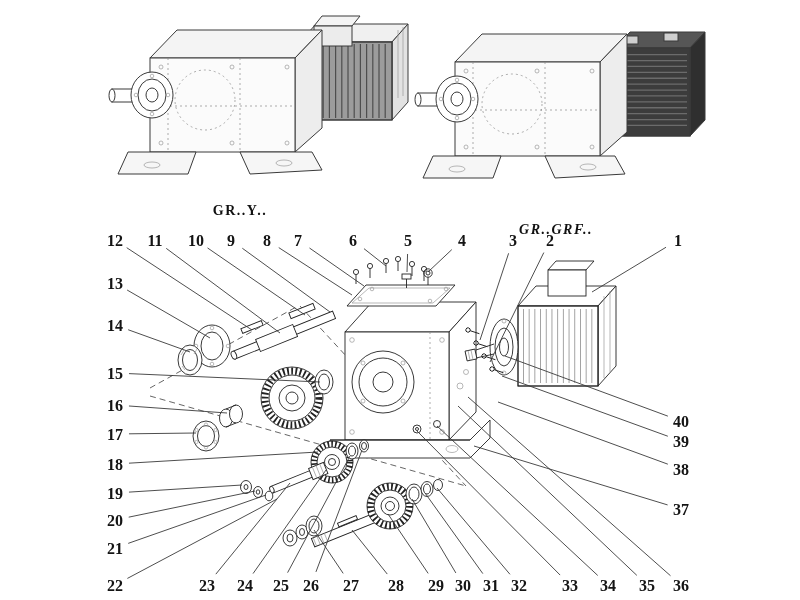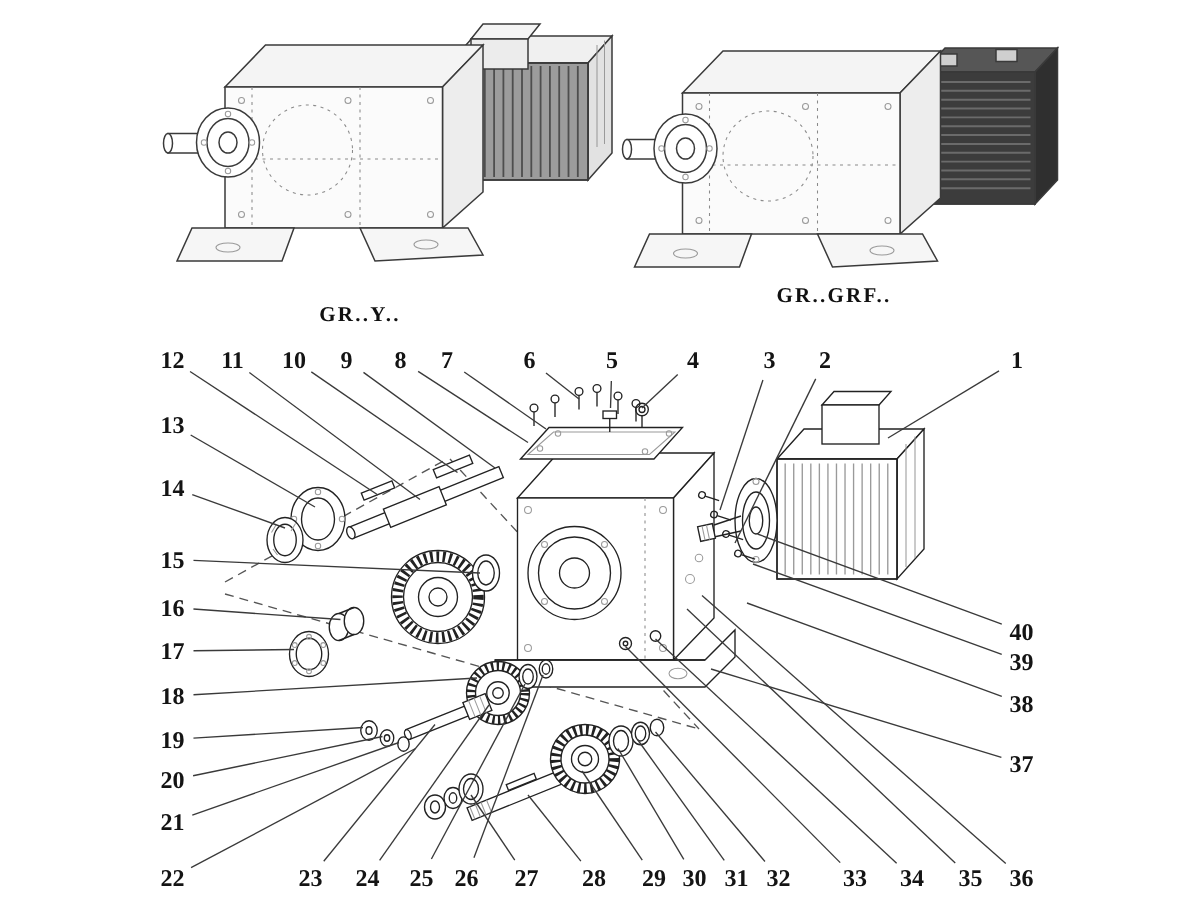--- a/index.html
+++ b/index.html
@@ -420,15 +420,15 @@
         <text x="647" y="590.5" class="callout">35</text>
         <text x="681" y="590.5" class="callout">36</text>
         <text x="681" y="514.5" class="callout">37</text>
         <text x="681" y="474.5" class="callout">38</text>
         <text x="681" y="446.5" class="callout">39</text>
         <text x="681" y="426.5" class="callout">40</text>
       </g>
 </svg>
 
 <div class="variant-label" style="left:240px; top:203px;">GR..Y..</div>
-<div class="variant-label" style="left:556px; top:190px;">GR..GRF..</div>
+<div class="variant-label" style="left:556px; top:222px;font-style:italic;">GR..GRF..</div>
 
 </div>
 
 </body></html>

